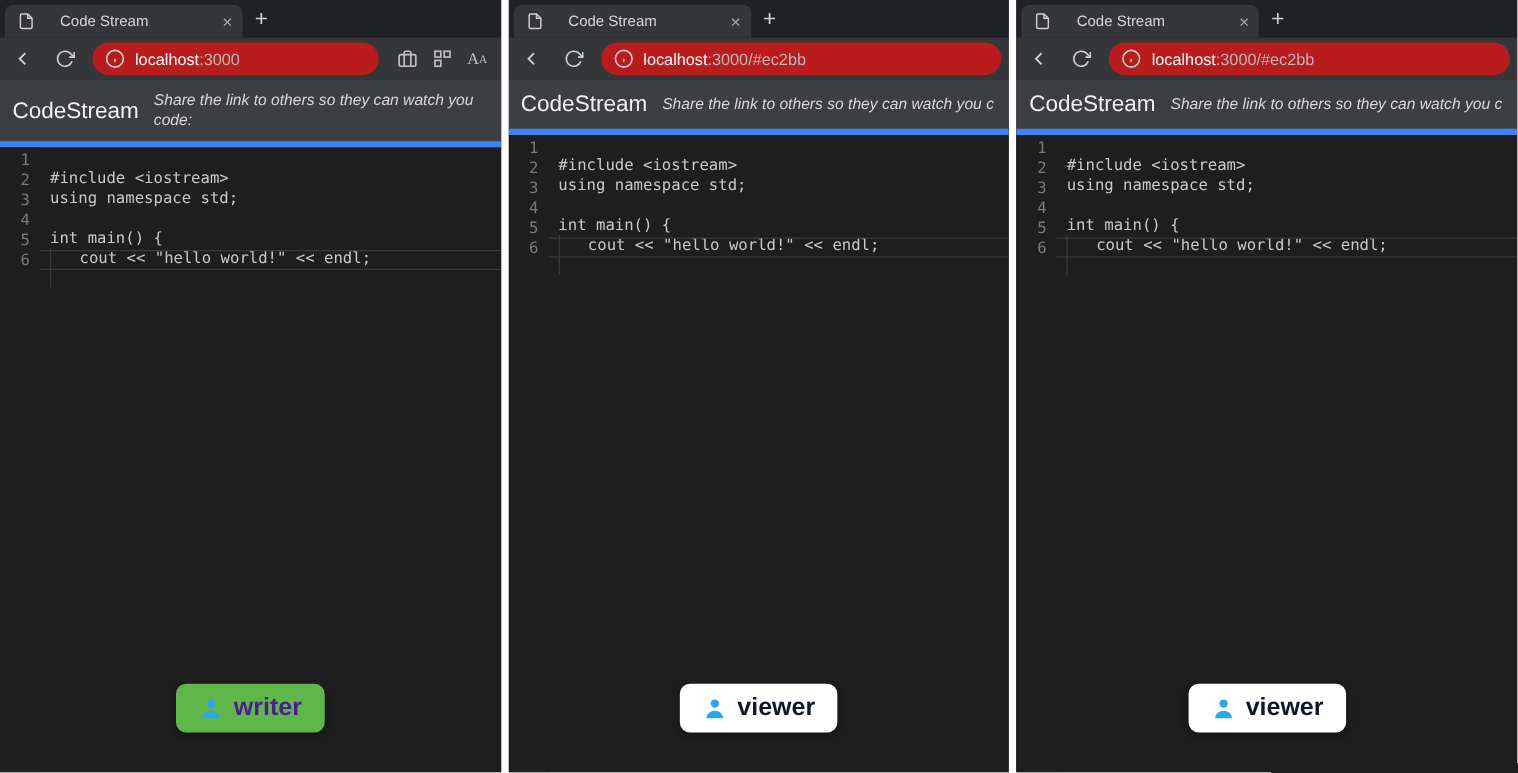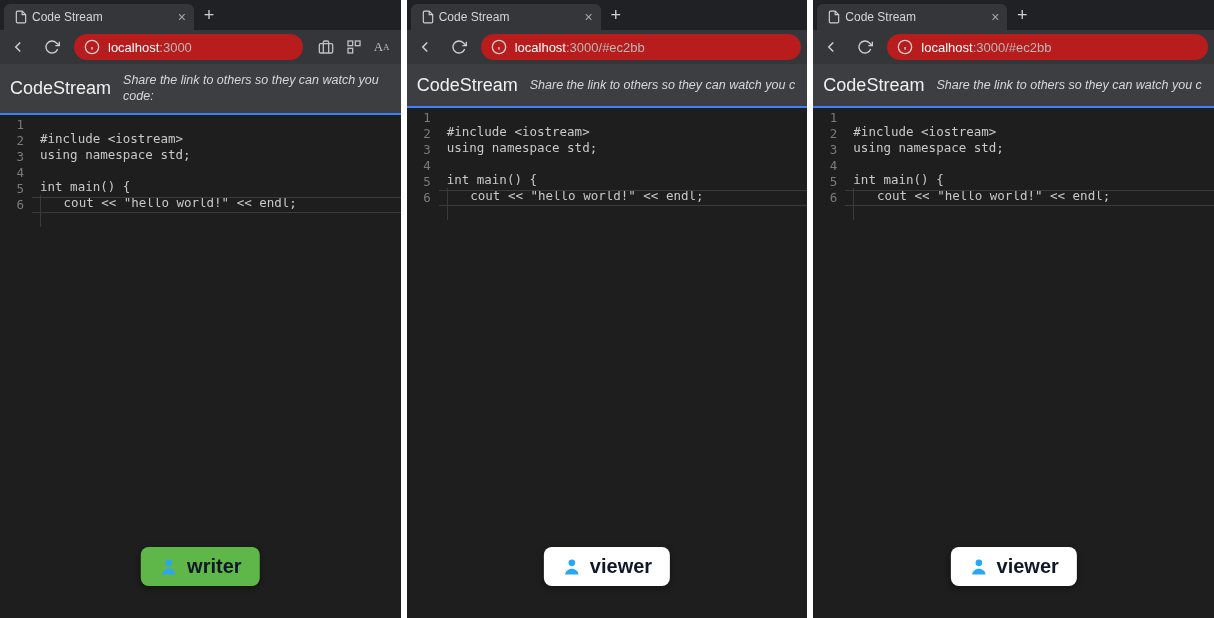--- a/index.html
+++ b/index.html
@@ -29,21 +29,21 @@
     align-items: stretch;
     padding-left: 4px;
   }
   .tab {
     display: flex;
     align-items: center;
     background: #35363a;
     color: #d5d5d5;
     font-size: 12px;
     padding: 0 8px 0 10px;
-    gap: 4px;
+    gap: 20px;
     border-top-left-radius: 6px;
     border-top-right-radius: 6px;
     margin-top: 4px;
     max-width: 190px;
     flex: 1 1 170px;
   }
   .tab .file-icon { width: 14px; height: 14px; flex: 0 0 14px; }
   .tab .close { opacity: .7; font-size: 14px; line-height: 1; }
   .tab .label { flex: 1 1 auto; overflow: hidden; white-space: nowrap; }
   .new-tab { width: 30px; display: flex; align-items: center; justify-content: center; color: #cfcfcf; font-size: 18px; }
@@ -77,21 +77,21 @@
   .addr-actions .ic { width:18px;height:18px; display:flex;align-items:center;justify-content:center;font-size:13px; }
   
   .banner {
     background: #3c3e42;
     color: #e2e2e2;
     display: flex;
     align-items: center;
     padding: 8px 10px;
     gap: 12px;
     min-height: 44px;
-    border-bottom: 2px solid #3b82f6;
+    border-bottom: 5px solid #3b82f6;
   }
   .banner .logo { font-size: 18px; color: #f0f0f0; white-space: nowrap; }
   .banner .tagline { font-size: 12.5px; color: #d7d7d7; line-height: 1.3; overflow:hidden;font-style:italic; }
   
   .code-area {
     flex: 1 1 auto;
     background: #1e1e1e;
     display: flex;
     font-family: "Consolas", "Menlo", monospace;
     font-size: 12.5px;
@@ -120,21 +120,21 @@
     transform: translateX(-50%);
     padding: 8px 18px;
     border-radius: 8px;
     font-size: 20px;
     font-weight: 600;
     display: flex;
     align-items: center;
     gap: 8px;
     box-shadow: 0 2px 6px rgba(0,0,0,.4);
   }
-  .role-writer { background: #5fb749; color: #0f172a; align-items: center; }
+  .role-writer { background: #5fb749; color: #4c1d95; align-items: center; }
   .role-viewer { background: #ffffff; color: #0f172a; justify-content: flex-end; }
   .person-icon { width:20px; height:20px; }
 </style>
 </head>
 <body>
 
   <div class="window">
     <div class="tab-strip">
       <div class="tab">
         <svg class="file-icon" viewBox="0 0 24 24" fill="none" stroke="#cfcfcf" stroke-width="2">

